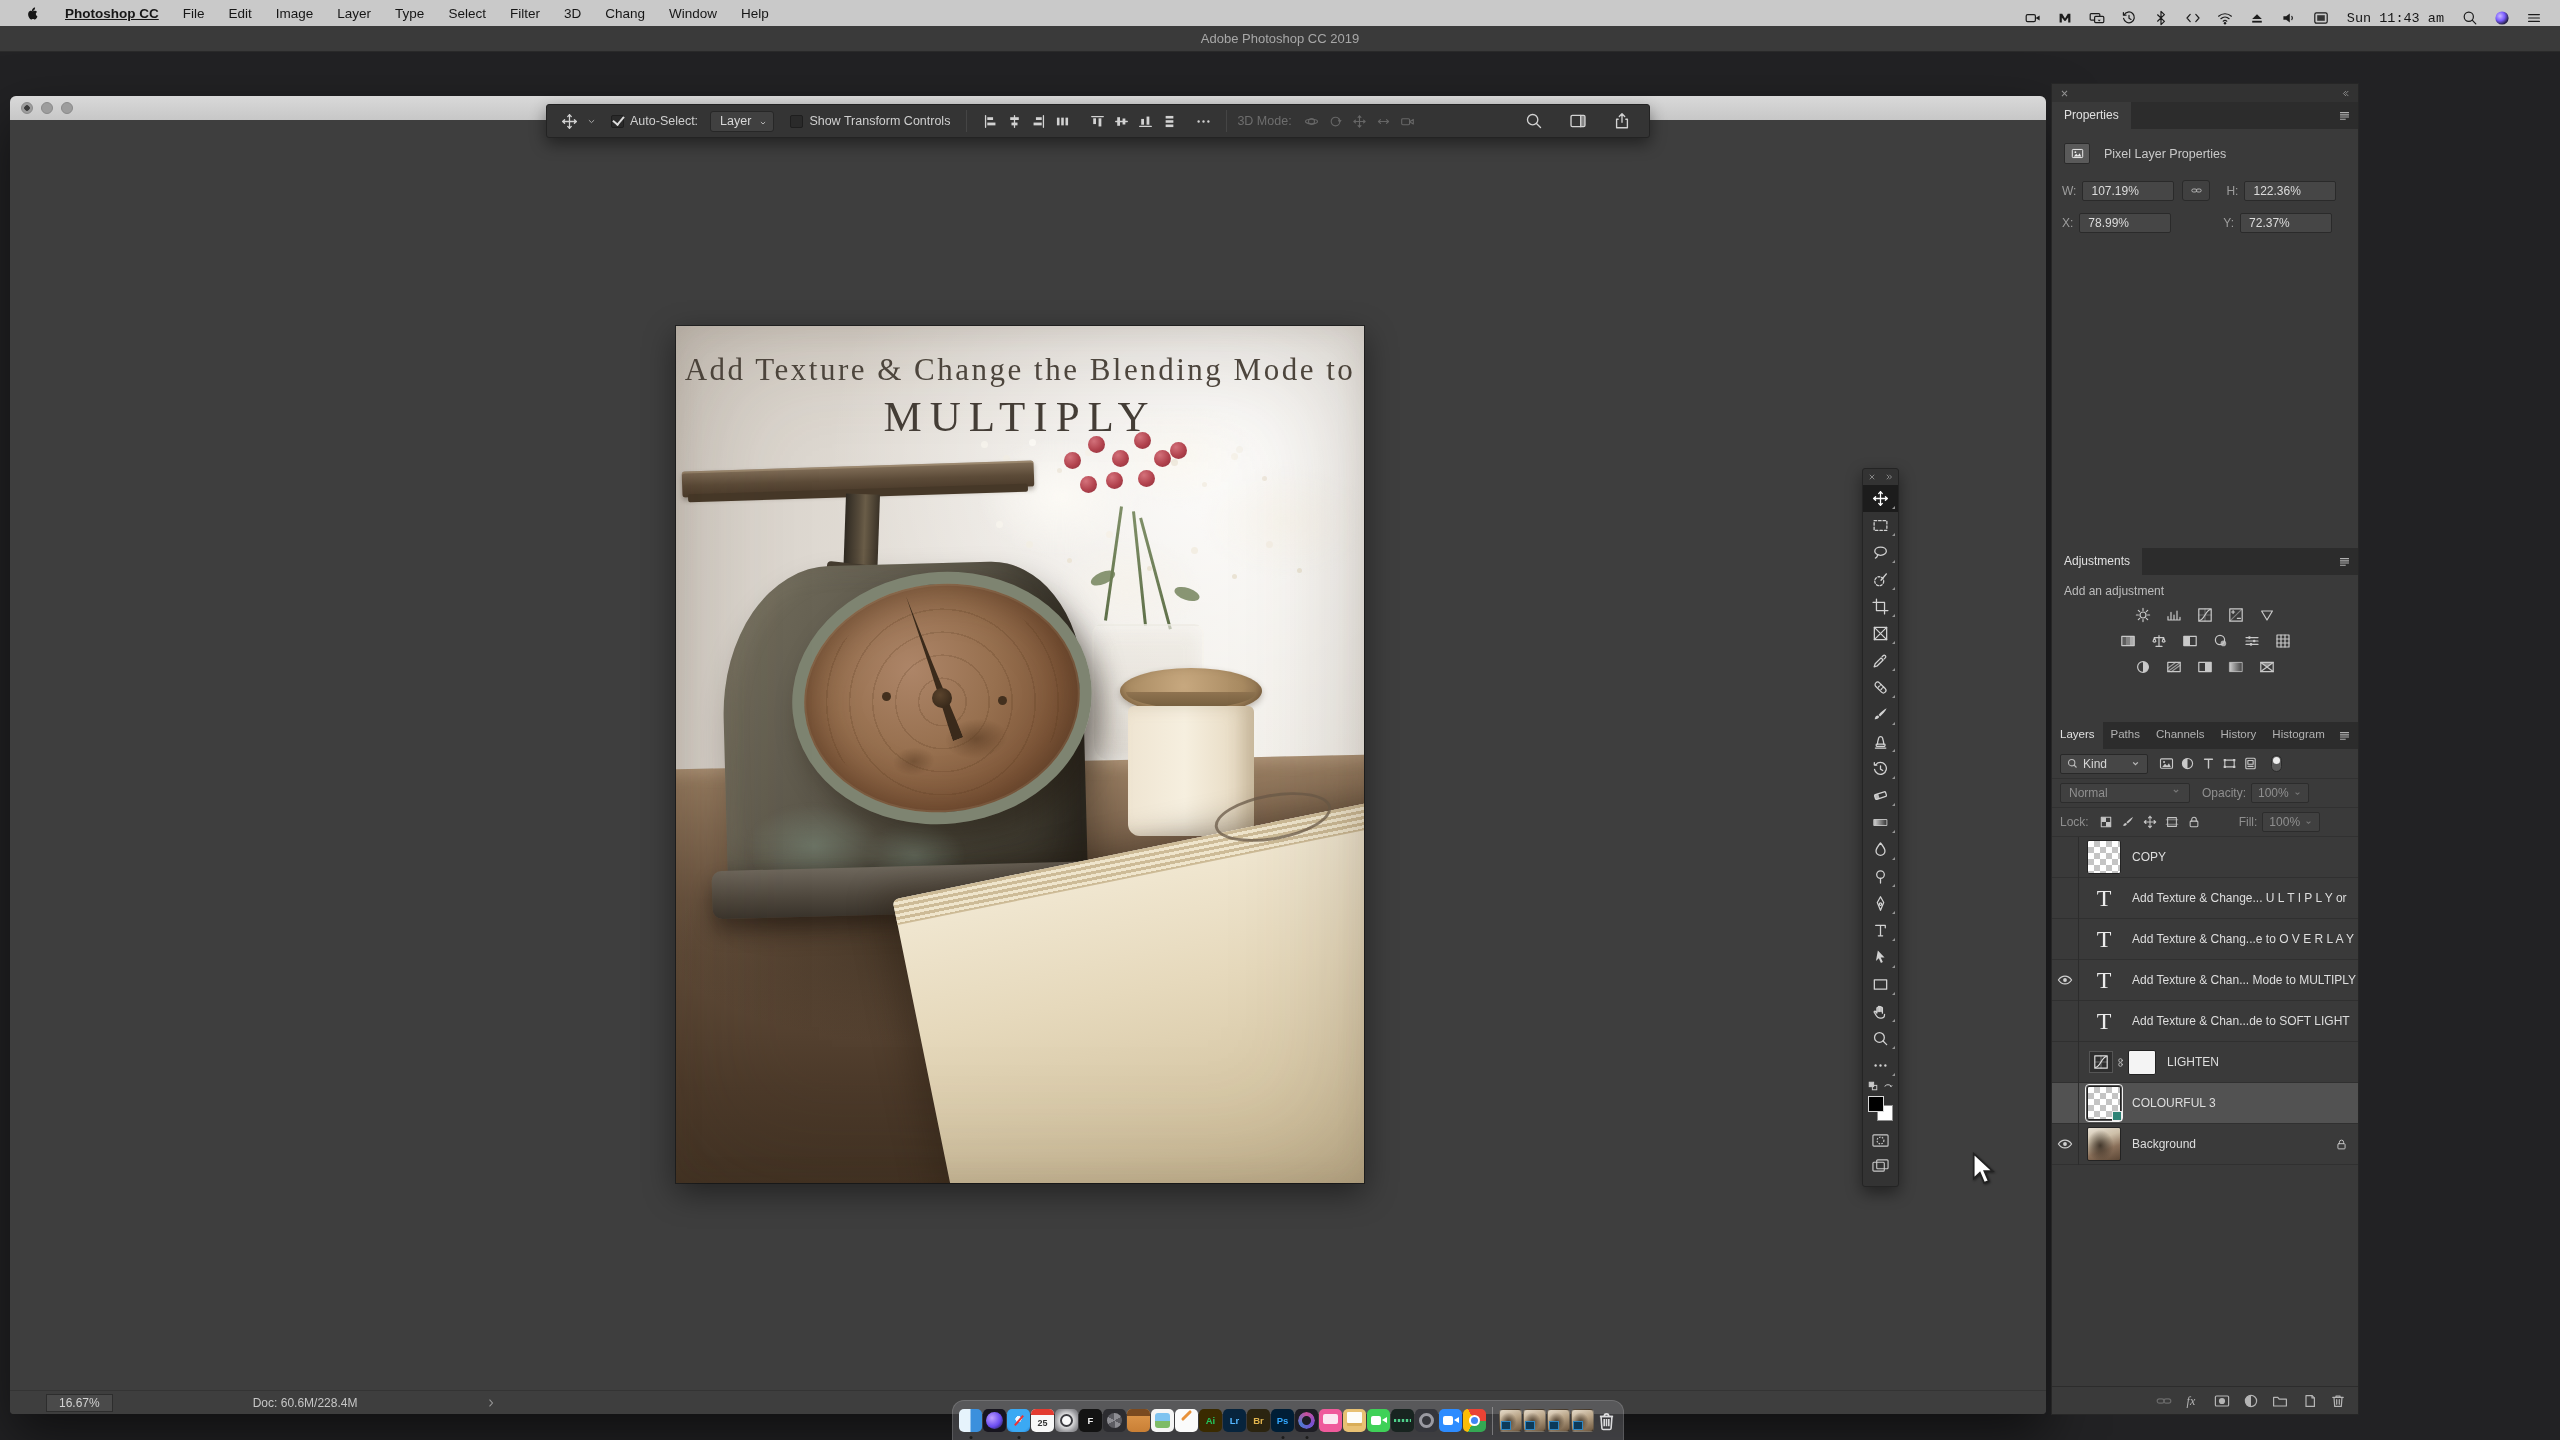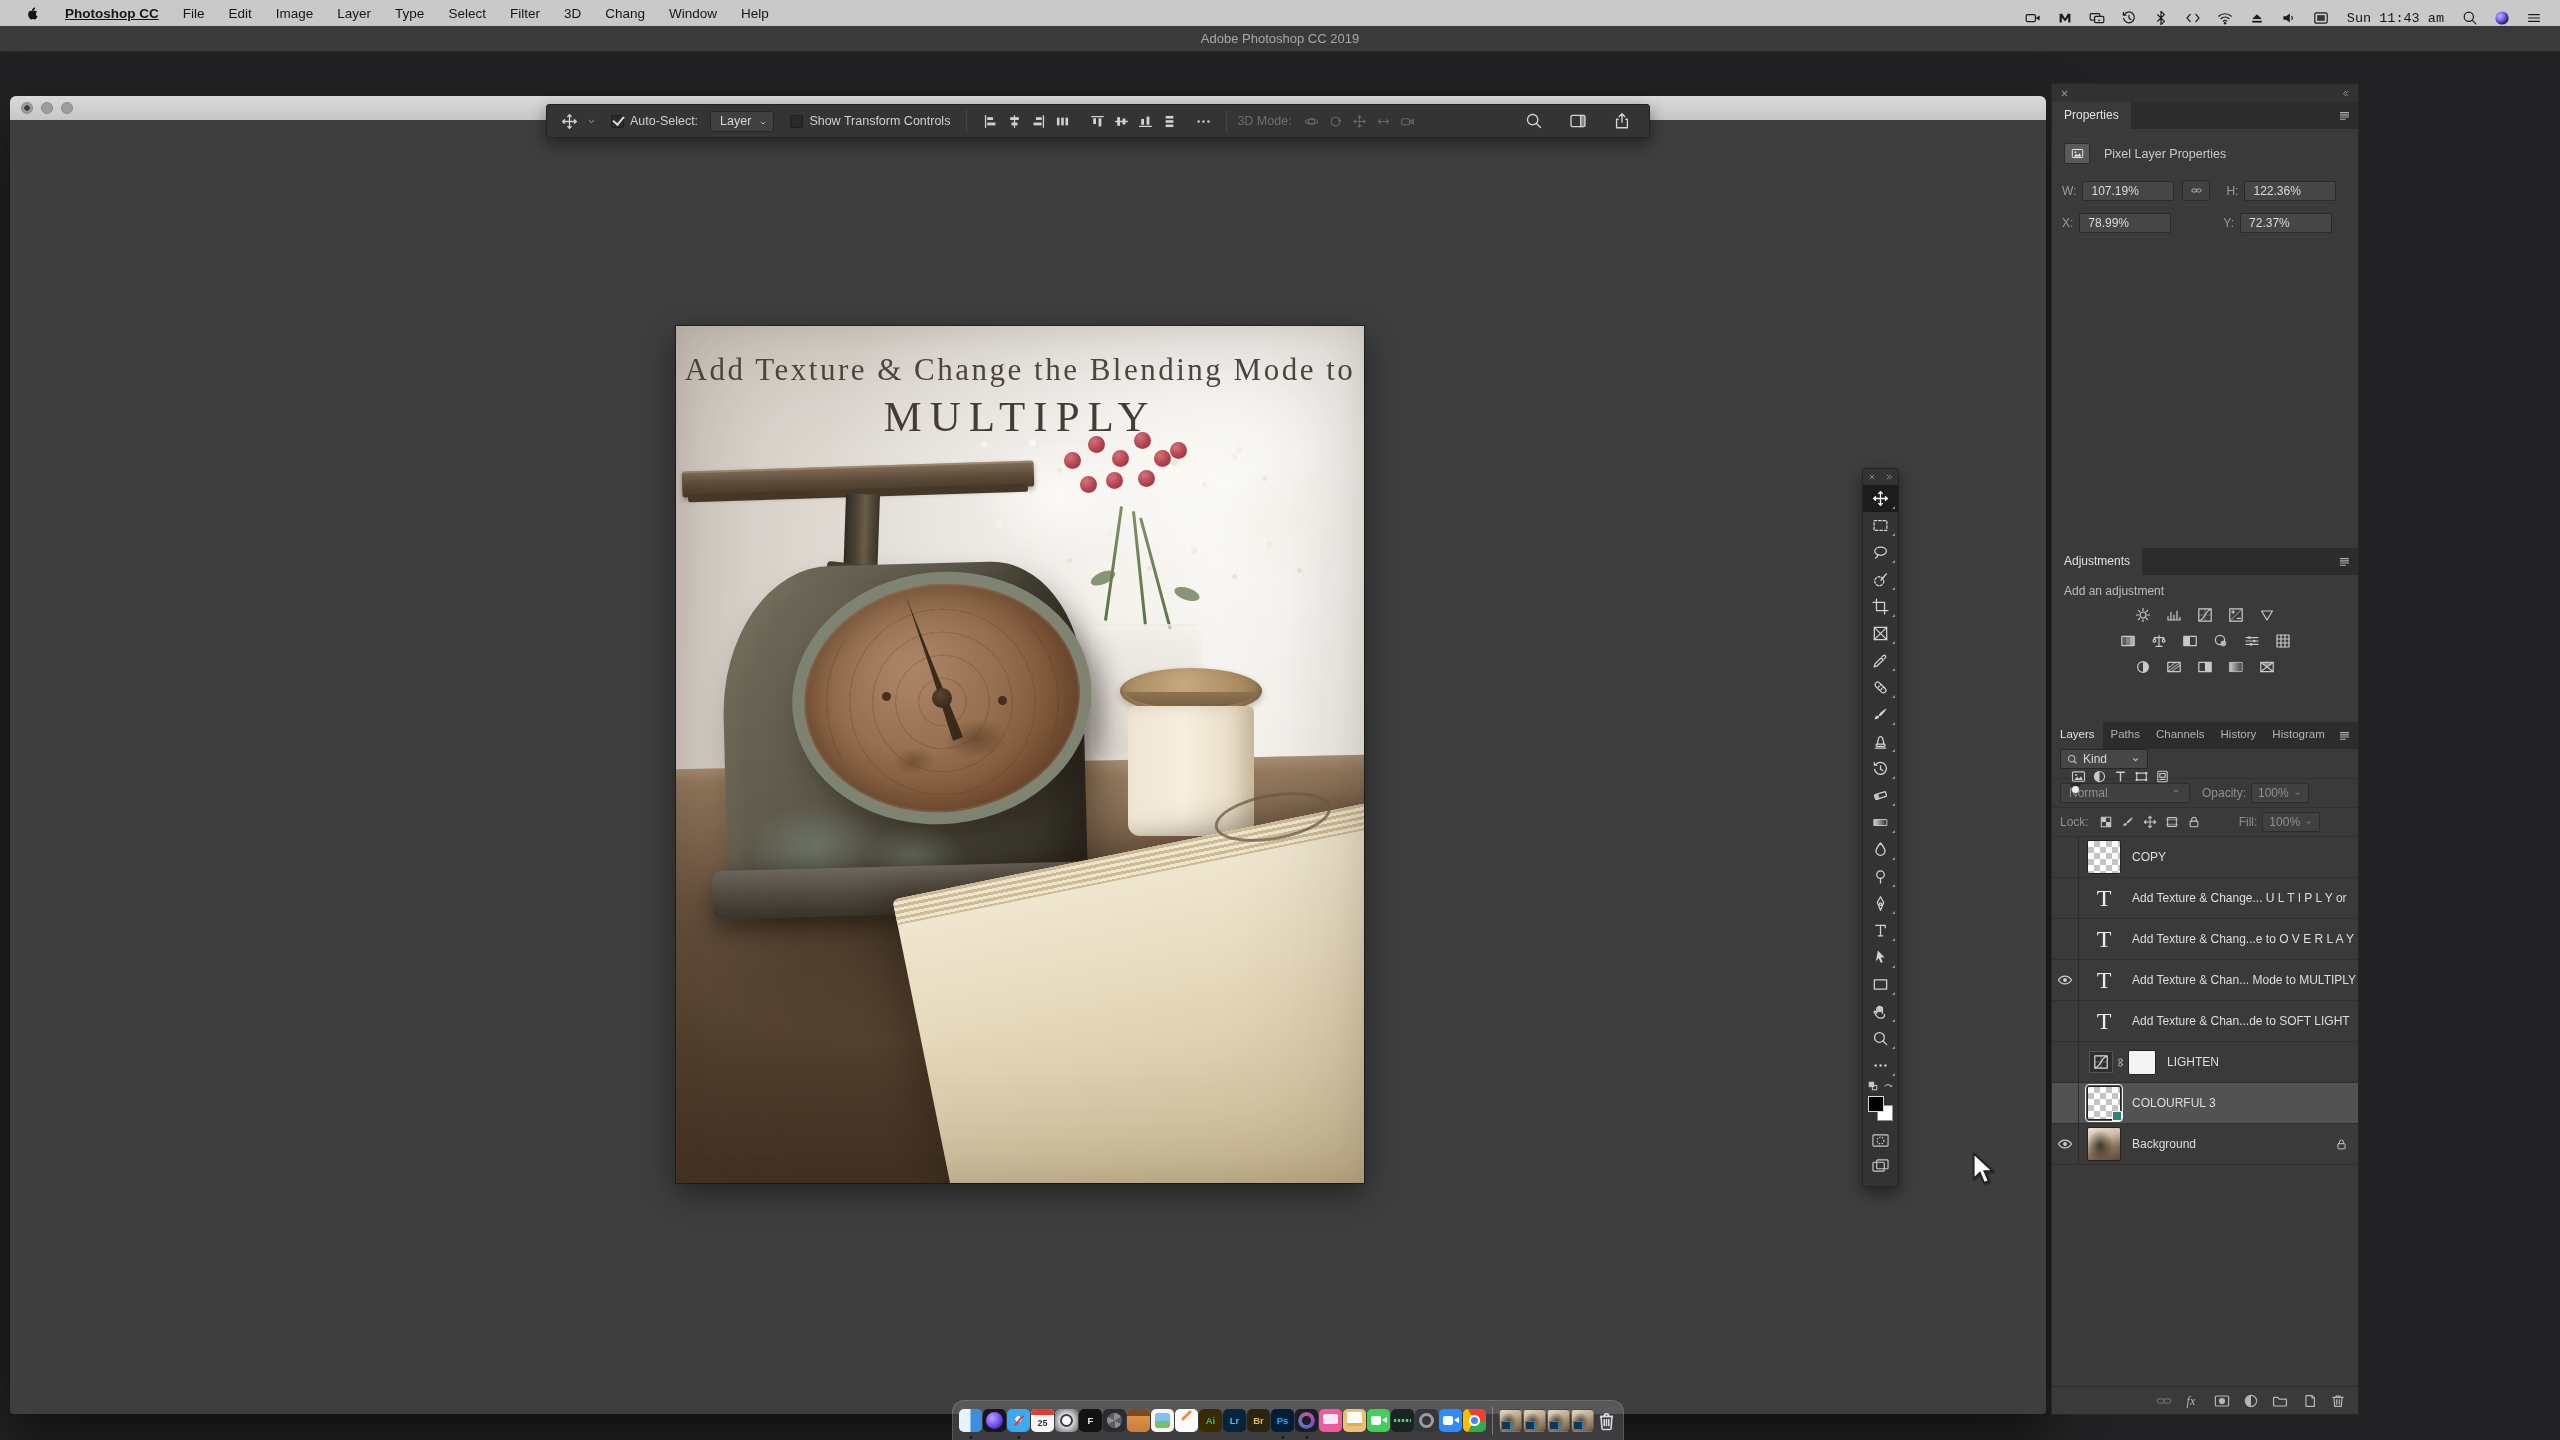--- a/index.html
+++ b/index.html
@@ -180,21 +180,21 @@
         display:flex;align-items:center;justify-content:center;color:#c5c5c5;}
   .plink svg{width:15px;height:11px;}
   .plab2{margin-left:16px;}
   .adjs{position:absolute;left:0;top:464px;width:306px;height:174px;}
   .adj-hint{padding:9px 12px 4px;color:#bdbdbd;}
   .adj-row{display:flex;justify-content:center;gap:10px;padding:3px 0;}
   .adj-ic{width:21px;height:20px;display:flex;align-items:center;justify-content:center;color:#c9c9c9;}
   .adj-ic svg{width:16px;height:16px;}
   .lyrs{position:absolute;left:0;top:638px;width:306px;bottom:0;}
   .lyr-tabs .tab{padding:6px 8px 5px;font-size:11.5px;}
-  .filter-row{display:flex;align-items:flex-start;height:30px;padding:0 8px;border-bottom:1px solid #313131;flex-direction:column;}
+  .filter-row{display:flex;align-items:center;height:30px;padding:0 8px;border-bottom:1px solid #313131;}
   .kindbox{display:flex;align-items:center;gap:5px;background:#464646;border:1px solid #282828;border-radius:2px;
         padding:2px 6px;width:88px;color:#d6d6d6;}
   .kindbox svg{width:11px;height:11px;color:#bbb;}
   .kindbox .kchev{margin-left:auto;}
   .f-ic{width:21px;display:flex;justify-content:center;color:#c9c9c9;}
   .f-ic svg{width:15px;height:15px;}
   .f-ics{display:flex;margin-left:8px;}
   .toggle{width:11px;height:17px;border-radius:6px;background:#5a5a5a;border:1px solid #2a2a2a;position:relative;margin-left:10px;}
   .toggle::after{content:'';position:absolute;left:1px;top:1px;width:7px;height:7px;border-radius:50%;background:#ececec;}
   .blend-row,.lock-row{display:flex;align-items:center;height:29px;padding:0 8px;color:#8f8f8f;border-bottom:1px solid #313131;}
@@ -422,20 +422,29 @@
   </div>
 
   <div class="apptitle">Adobe Photoshop CC 2019</div>
 
   <div class="ps-window">
     <div class="win-strip">
       <span class="tl dot"></span>
       <span class="tl"></span>
       <span class="tl"></span>
     </div>
+    <div class="statusbar">
+      <span class="zoom-field">16.67%</span>
+      <span class="doc-info">Doc: 60.6M/228.4M</span>
+      <span class="sb-chev">
+          <svg viewBox="0 0 16 16" fill="none" stroke="currentColor" stroke-width="1.4">
+            <path d="m6 3.5 4 4.5-4 4.5"></path>
+          </svg>
+        </span>
+    </div>
   </div>
 
   <div class="photo">
     <div class="abs p-cloud"></div>
     <div class="wisp w1"></div>
     <div class="wisp w2"></div>
     <div class="wisp w3"></div>
     <div class="abs stem" style="left:436px;top:180px;transform:rotate(8deg);"></div>
     <div class="abs stem" style="left:462px;top:185px;transform:rotate(-6deg);"></div>
     <div class="abs stem" style="left:478px;top:190px;transform:rotate(-15deg);"></div>

